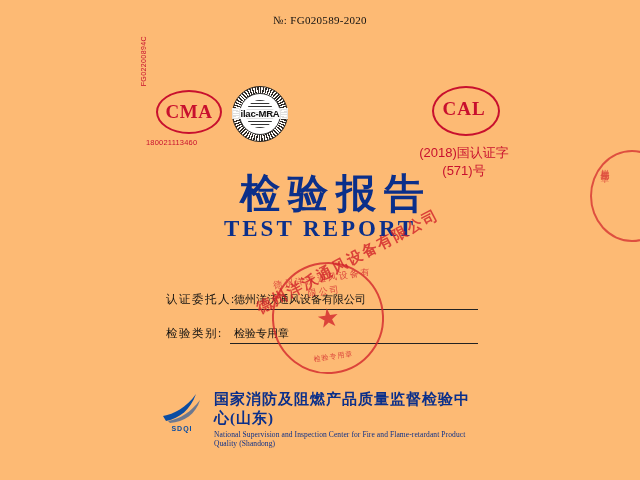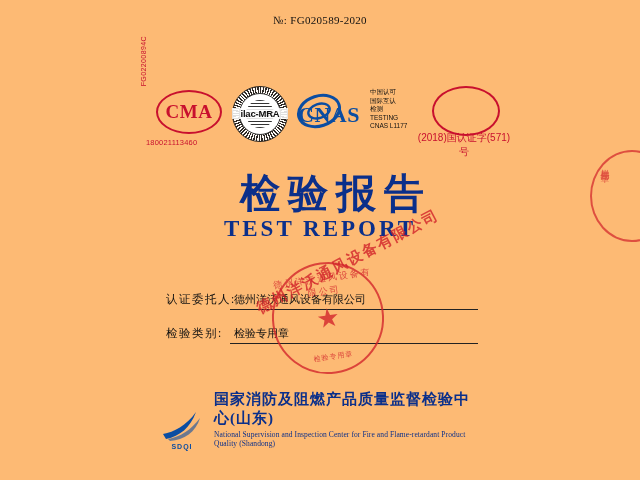--- a/index.html
+++ b/index.html
@@ -200,25 +200,25 @@
     justify-content: center;
     color: #c8102e;
     font-weight: bold;
     font-size: 19px;
     font-family: "Liberation Serif", serif;
     letter-spacing: 1px;
   }
   .cal .num {
     position: absolute;
     left: -14px;
-    top: 45px;
+    top: 58px;
     width: 96px;
     text-align: center;
     color: #c8102e;
-    font-size: 10px;
+    font-size: 13px;
   }
   
   .title-cn {
     position: absolute;
     top: 166px;
     left: 0; right: 0;
     text-align: center;
     font-size: 40px;
     font-weight: bold;
     color: #0b2f8a;
@@ -359,21 +359,21 @@
     left: 0;
     right: 0;
     bottom: 34px;
     height: 56px;
   }
   .footer .inner {
     position: absolute;
     left: 50%;
     transform: translateX(-50%);
     display: flex;
-    align-items: flex-end;
+    align-items: flex-start;
     gap: 10px;
   }
   .sdqi-mark {
     position: relative;
     width: 44px;
     height: 40px;
   }
   .sdqi-mark .caption {
     position: absolute;
     left: 0; right: 0;
@@ -423,35 +423,24 @@
       <div class="num">180021113460</div>
     </div>
 
     <div class="ilac">
       <div class="ring"></div>
       <div class="inner"></div>
       <div class="core"></div>
       <div class="label">ilac-MRA</div>
     </div>
 
-    <div class="cnas">
-      <svg class="swoosh" viewBox="0 0 46 38">
-        <ellipse cx="23" cy="19" rx="21" ry="15" fill="none" stroke="#0b4da2" stroke-width="3" transform="rotate(-18 23 19)"></ellipse>
-        <ellipse cx="23" cy="19" rx="11" ry="7" fill="none" stroke="#0b4da2" stroke-width="2.4" transform="rotate(-18 23 19)"></ellipse>
-      </svg>
-      <div class="word">CNAS</div>
-      <div class="zh" style="white-space:pre-line;">中国认可
-国际互认
-检测
-TESTING
-CNAS L1177</div>
-    </div>
 
     <div class="cal">
       <div class="oval"></div>
+      <div class="txt">CAL</div>
       <div class="num">(2018)国认证字(571)号</div>
     </div>
   </div>
 
   <div class="title-cn">检验报告</div>
   <div class="title-en">TEST REPORT</div>
 
   <div class="edge-seal">
     <div class="vtxt">样品专用章</div>
   </div>

